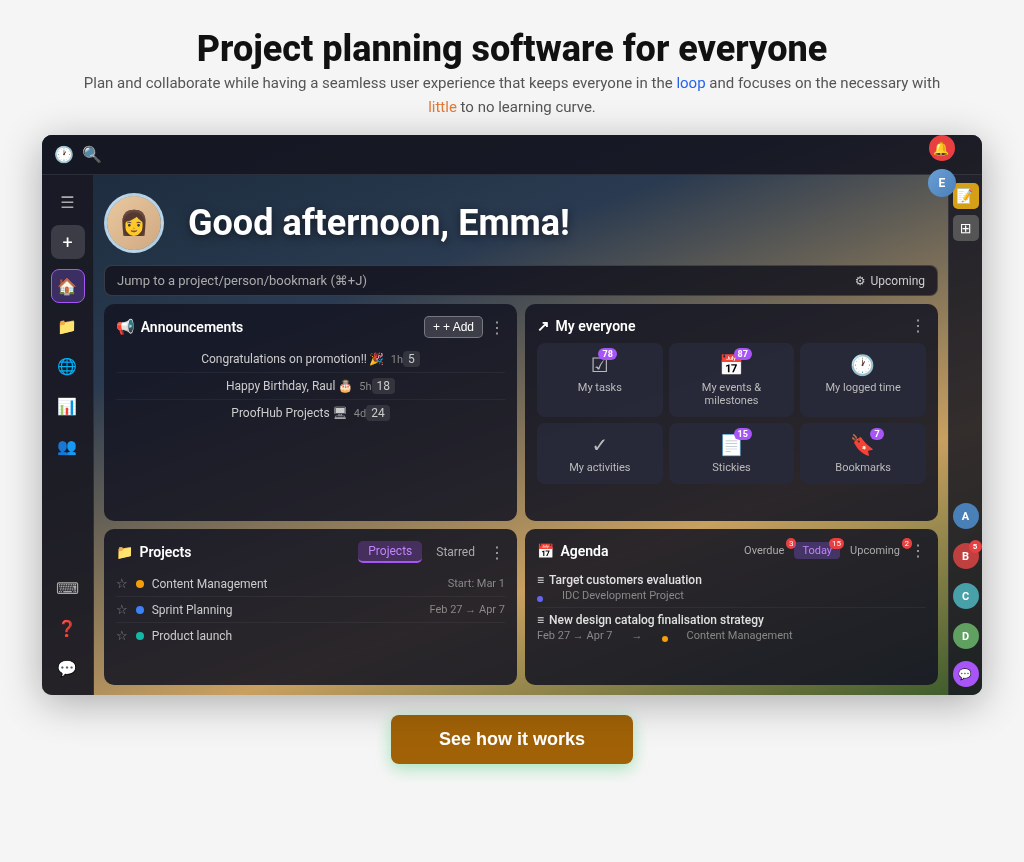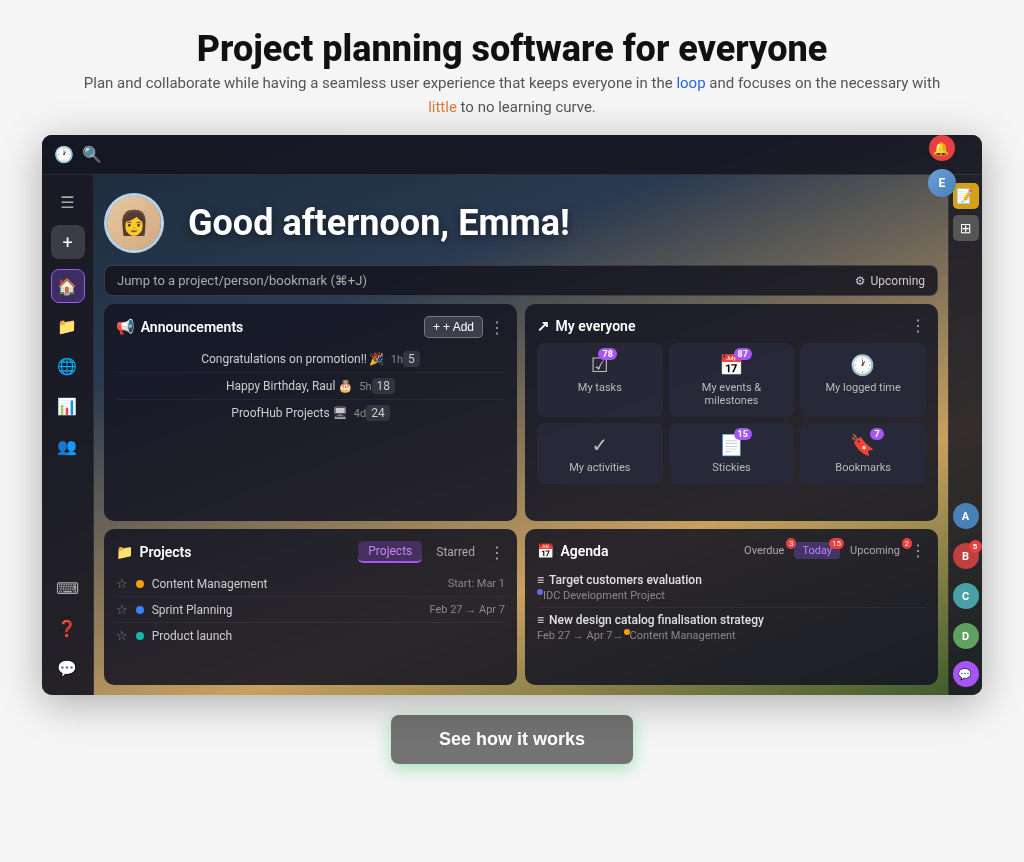--- a/index.html
+++ b/index.html
@@ -502,34 +502,34 @@
       font-weight: 500;
       display: flex;
       align-items: center;
       gap: 5px;
     }
     .agenda-item-sub {
       font-size: 11px;
       color: #888;
       margin-top: 2px;
       display: flex;
-      align-items: flex-start;
-      gap: 0;
+      align-items: flex-end;
+      gap: 19px;
     }
     .sub-dot { width: 6px; height: 6px; border-radius: 50%; background: #6366f1; }
     .sub-dot-yellow { background: #f59e0b; }
 
     
     .cta-section {
       padding: 20px;
       display: flex;
       justify-content: center;
     }
     .cta-btn {
-      background: #737373;
+      background: #a16207;
       color: white;
       font-size: 18px;
       font-weight: 700;
       padding: 14px 48px;
       border-radius: 8px;
       cursor: pointer;
       border: none;
       box-shadow: 0 4px 16px rgba(34,197,94,0.4);
     }
   </style>

